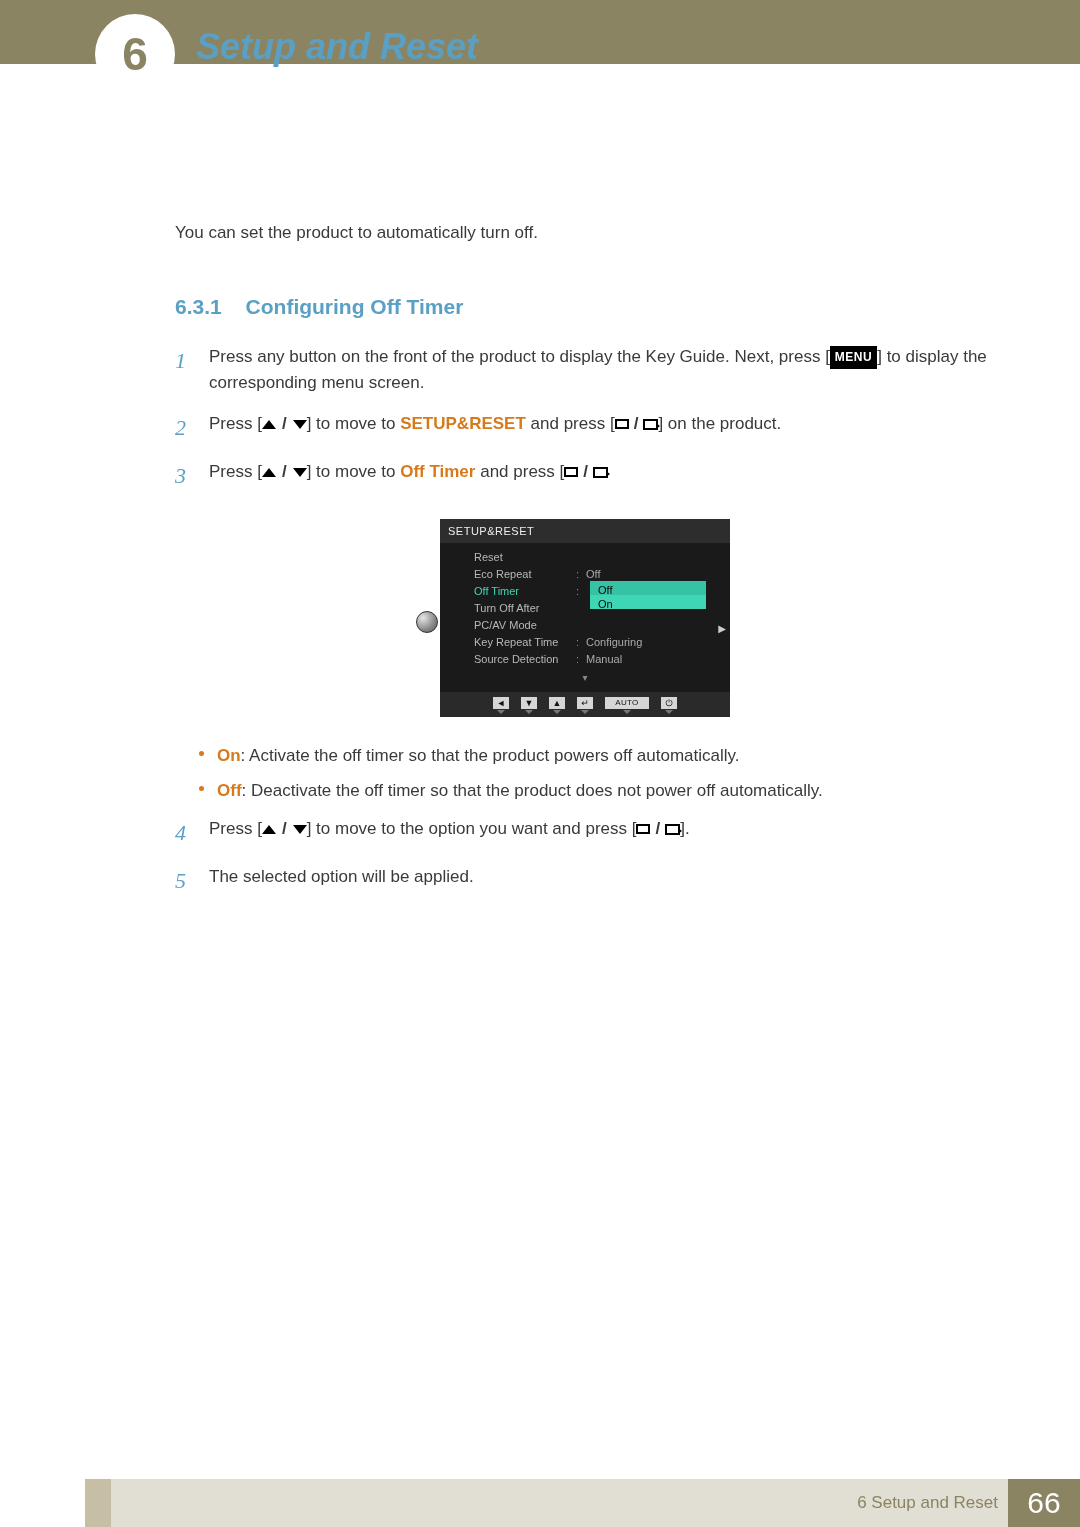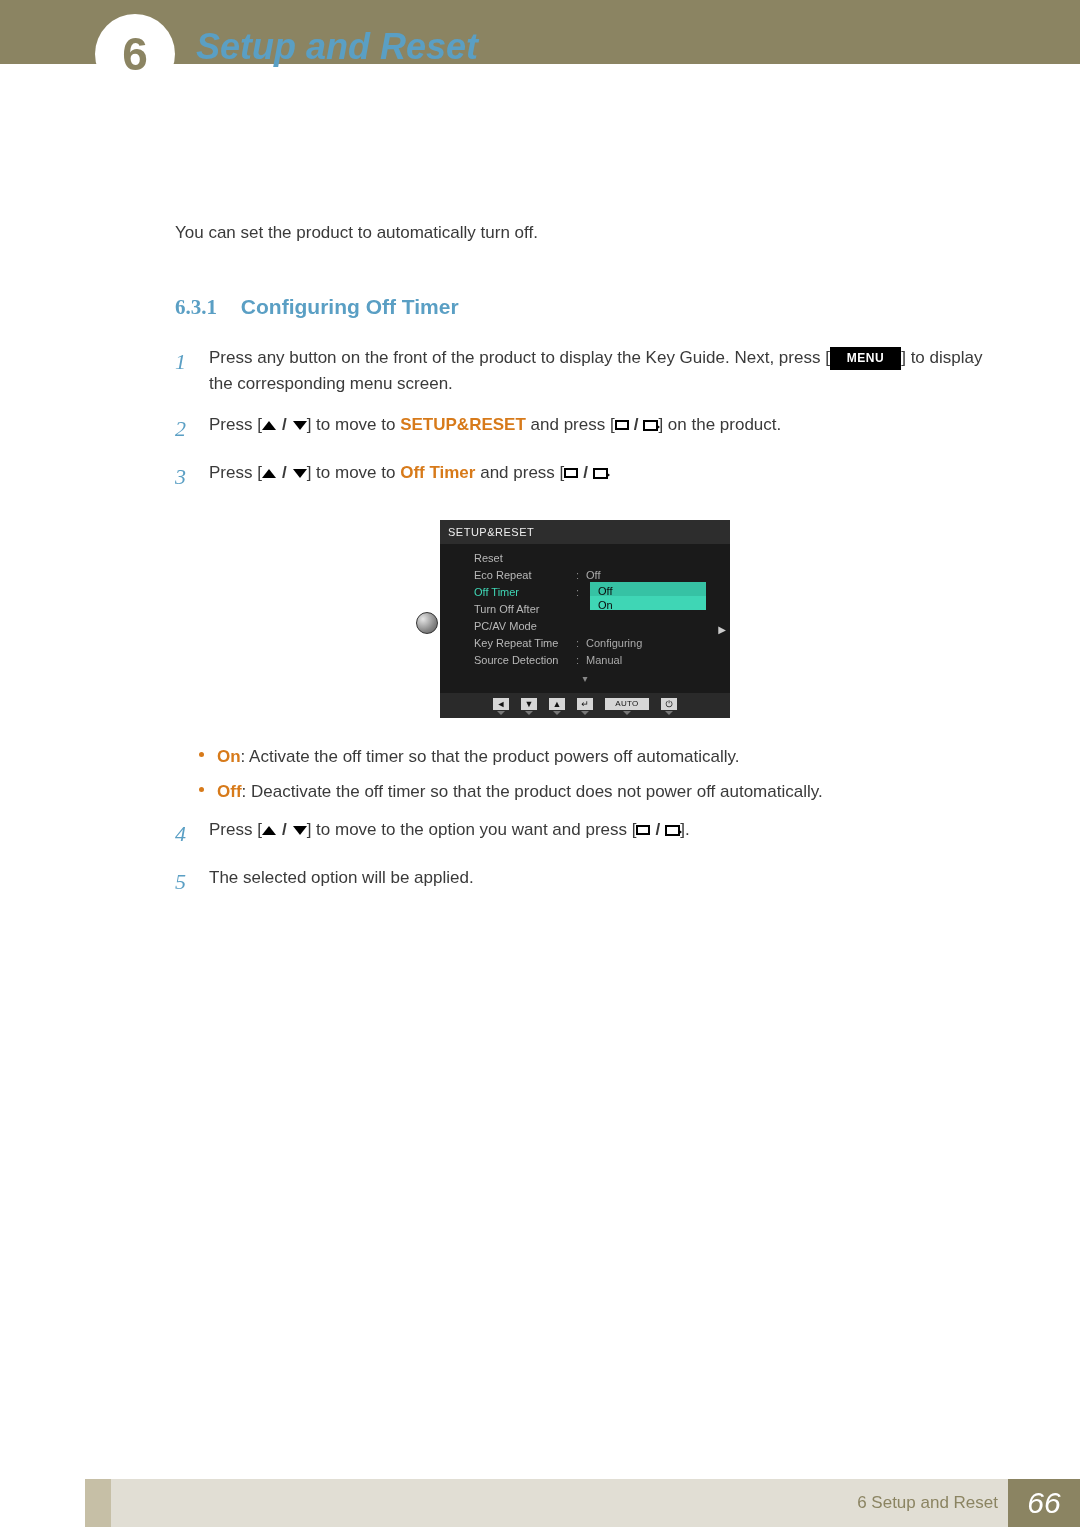--- a/index.html
+++ b/index.html
@@ -65,21 +65,21 @@
     font-size: 17px;
     line-height: 1.5;
     color: #3a3a3a;
   }
   .subsec-header {
     margin-top: 45px;
     color: #5a9fc4;
     font-size: 21px;
     font-weight: bold;
   }
-  .subsec-num { margin-right: 18px; font-family: Liberation Serif, serif; }
+  .subsec-num { margin-right: 18px; }
   .steps { margin-top: 22px; }
   .step {
     display: flex;
     margin-bottom: 14px;
     line-height: 1.55;
   }
   .step-num {
     color: #5a9fc4;
     font-style: italic;
     font-size: 22px;
@@ -102,21 +102,21 @@
   }
   .tri-up { border-bottom: 9px solid #000; }
   .tri-down { border-top: 9px solid #000; }
   .slash { font-weight: bold; margin: 0 2px; }
   .menubox {
     display: inline-block;
     background: #000;
     color: #fff;
     font-size: 12px;
     font-weight: bold;
-    padding: 2px 17px;
+    padding: 2px 5px;
     letter-spacing: 0.5px;
     vertical-align: 1px;
   }
   .enterglyph {
     display: inline-flex;
     align-items: center;
     gap: 3px;
   }
   .rectthin {
     width: 14px; height: 10px;
@@ -277,21 +277,20 @@
   .footer-pagenum {
     position: absolute;
     right: 0; top: 0;
     width: 72px; height: 48px;
     background: #8b8462;
     color: #fff;
     display: flex;
     align-items: center;
     justify-content: center;
     font-size: 30px;
-    font-style: italic;
   }
 </style>
 </head>
 <body>
 
 <div class="header"></div>
 <div class="chapter-bubble">
   <span>6</span>
 </div>
 <div class="chapter-title">Setup and Reset</div>

